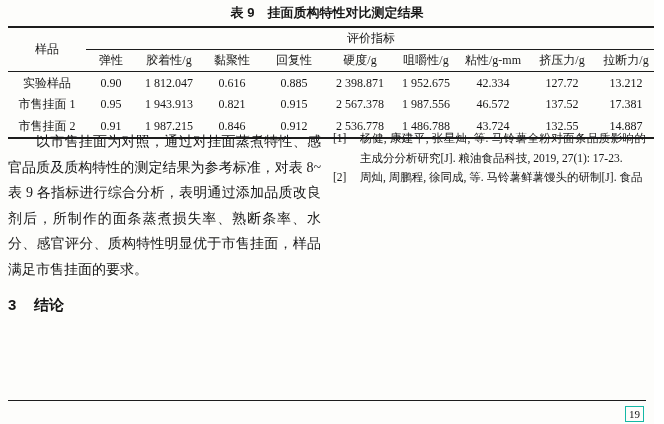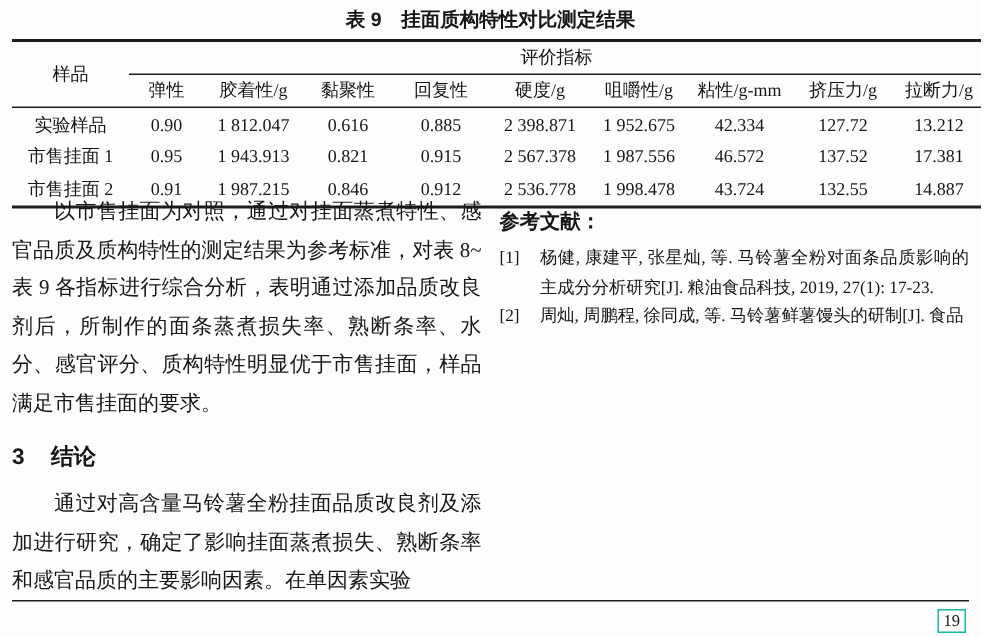--- a/index.html
+++ b/index.html
@@ -117,42 +117,40 @@
           <td>137.52</td>
           <td>17.381</td>
         </tr>
         <tr>
           <td>市售挂面 2</td>
           <td>0.91</td>
           <td>1 987.215</td>
           <td>0.846</td>
           <td>0.912</td>
           <td>2 536.778</td>
-          <td>1 998.478</td>
+          <td>1 486.788</td>
           <td>43.724</td>
           <td>132.55</td>
           <td>14.887</td>
         </tr>
       </tbody>
     </table>
   </div>
 
   <div class="text-area">
 
     <div class="col">
       <p class="body indent">以市售挂面为对照，通过对挂面蒸煮特性、感官品质及质构特性的测定结果为参考标准，对表 8~表 9 各指标进行综合分析，表明通过添加品质改良剂后，所制作的面条蒸煮损失率、熟断条率、水分、感官评分、质构特性明显优于市售挂面，样品满足市售挂面的要求。</p>
       <div class="heading">
         <span class="h-num">3</span>
         <span class="h-txt">结论</span>
       </div>
-      <p class="body indent">通过对高含量马铃薯全粉挂面品质改良剂及添加进行研究，确定了影响挂面蒸煮损失、熟断条率和感官品质的主要影响因素。在单因素实验</p>
     </div>
 
     <div class="col">
-      <div class="refs-heading">参考文献：</div>
       <div class="ref">
         <span class="ref-label">[1]</span>
         <span class="ref-text">杨健, 康建平, 张星灿, 等. 马铃薯全粉对面条品质影响的主成分分析研究[J]. 粮油食品科技, 2019, 27(1): 17-23.</span>
       </div>
       <div class="ref">
         <span class="ref-label">[2]</span>
         <span class="ref-text">周灿, 周鹏程, 徐同成, 等. 马铃薯鲜薯馒头的研制[J]. 食品</span>
       </div>
     </div>
 

